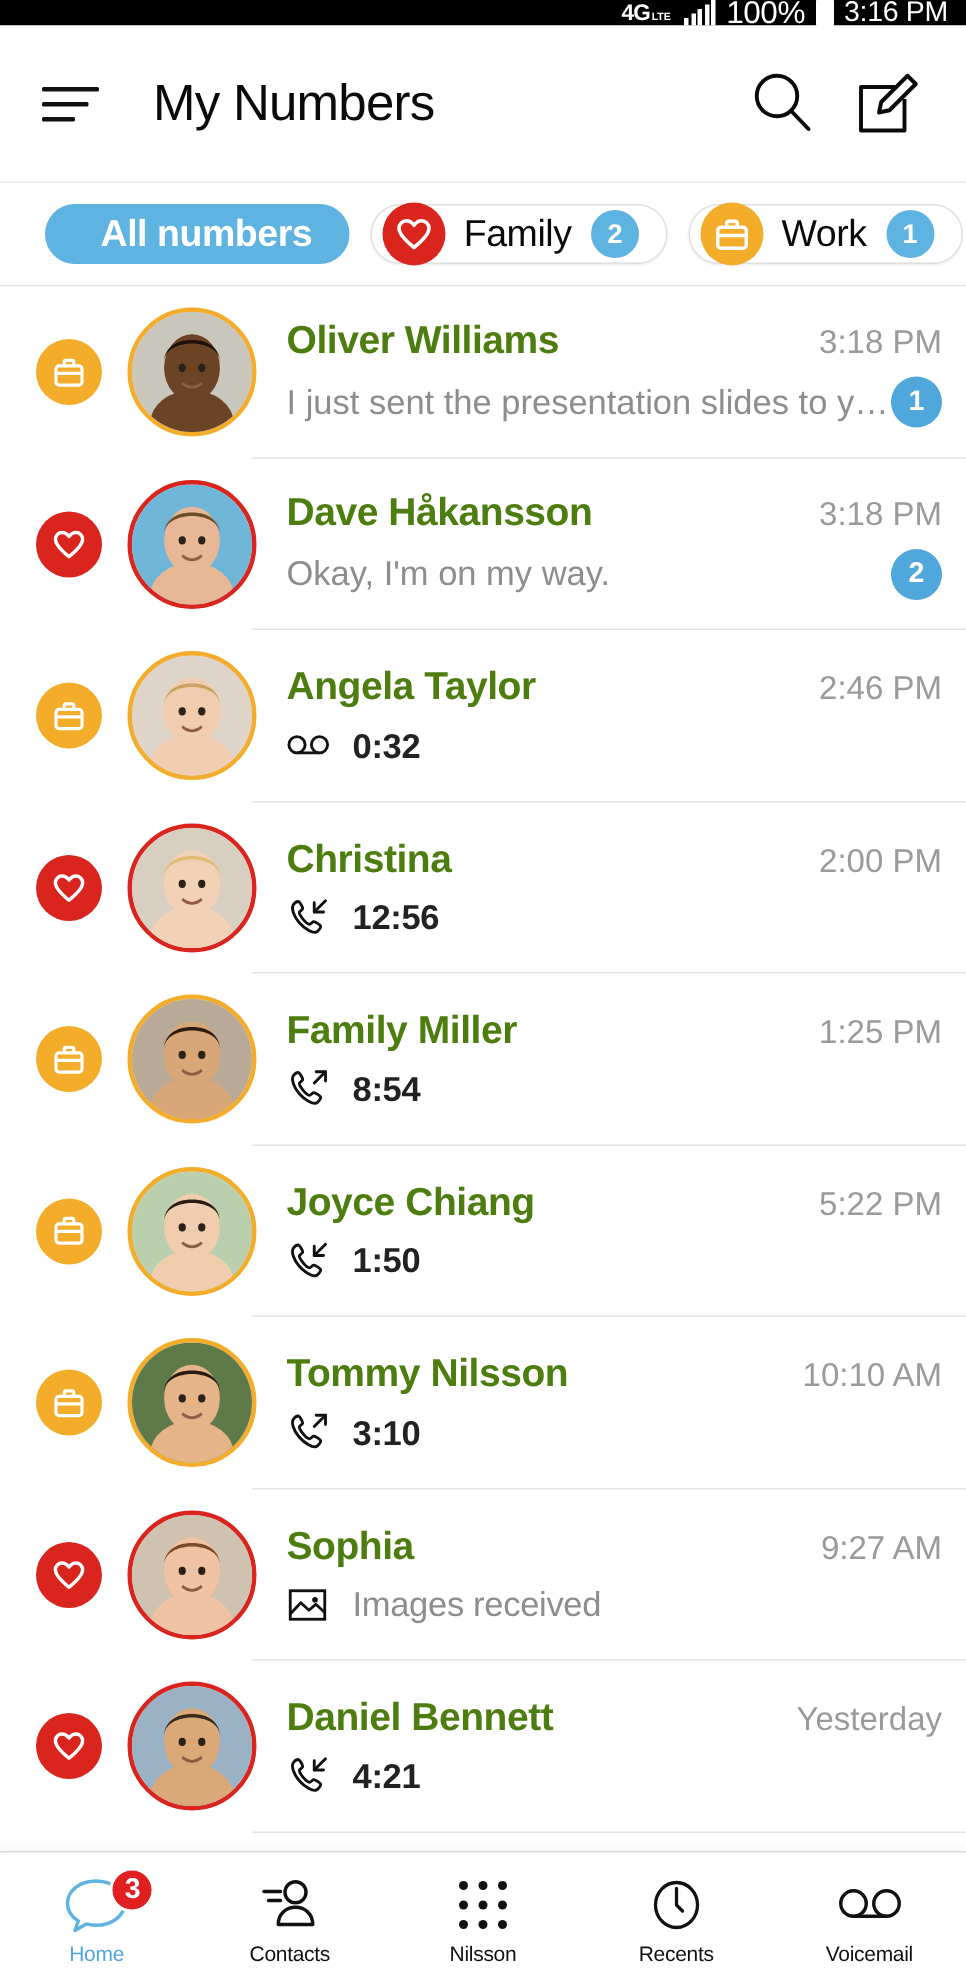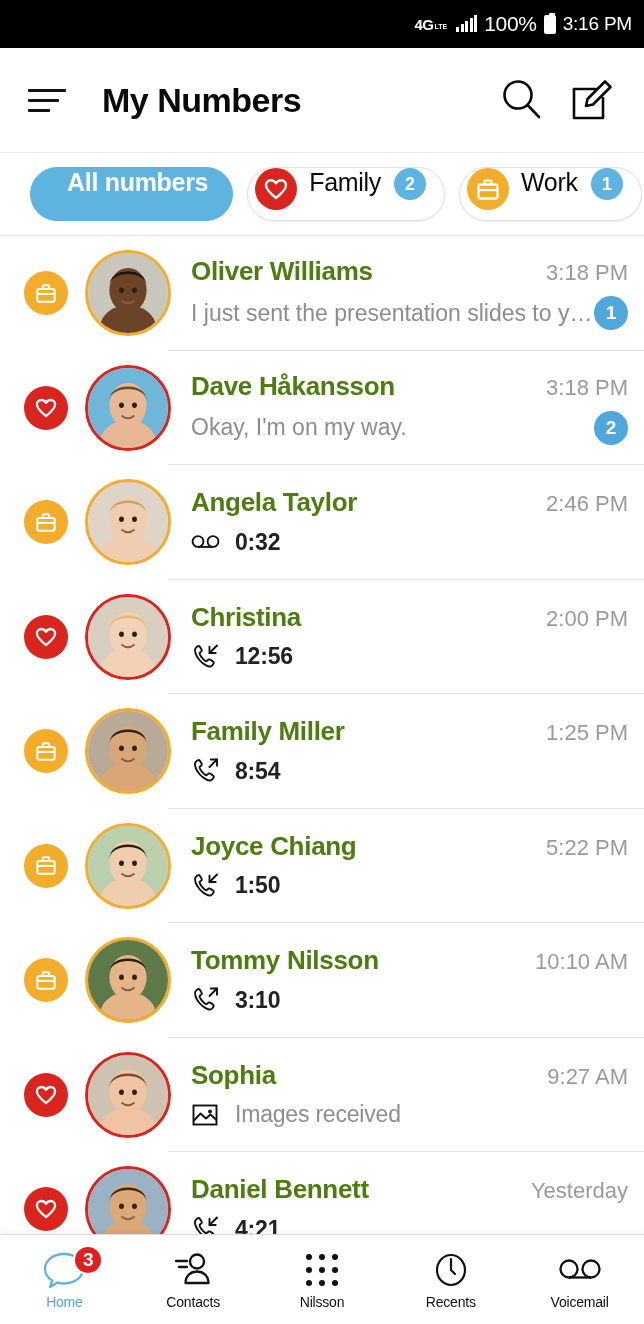--- a/index.html
+++ b/index.html
@@ -6,21 +6,21 @@
   html, body {
     width: 644px; height: 1324px;
     font-family: "Liberation Sans", sans-serif;
     background: #ffffff;
     overflow: hidden;
   }
   .phone { width: 644px; height: 1324px; position: relative; display: flex; flex-direction: column; background:#fff; }
 
   
   .statusbar {
-    height: 48px; background: #000; color: #fff;
+    height: 17px; background: #000; color: #fff;
     display: flex; align-items: center; justify-content: flex-end;
     padding-right: 12px; gap: 7px; flex: 0 0 auto;
   }
   .sb-net { display:flex; align-items:flex-end; gap:1px; }
   .net-4g { font-size: 15px; font-weight: bold; letter-spacing:-0.5px; line-height:1; }
   .net-lte { font-size: 7px; line-height: 1.05; display:flex; flex-direction:column; align-items:flex-start; font-weight:bold; margin-bottom:1px;}
   .sb-bars { display: flex; align-items: flex-end; gap: 1.5px; height: 16px; margin-left:2px;}
   .sb-bars i { width: 3px; background: #fff; display:block; }
   .sb-bars i:nth-child(1){height:5px}
   .sb-bars i:nth-child(2){height:8px}
@@ -35,32 +35,32 @@
   
   .header {
     height: 105px; background: #fff; display: flex; align-items: center;
     padding: 0 26px 0 28px; flex: 0 0 auto; border-bottom: 1px solid #e8e8e8;
   }
   .hamburger { width: 40px; height: 30px; display: flex; flex-direction: column; justify-content: center; gap: 7px; cursor:pointer; }
   .hamburger span { height: 3px; background: #111; display: block; border-radius:1px;}
   .hamburger span:nth-child(1){width:38px}
   .hamburger span:nth-child(2){width:31px}
   .hamburger span:nth-child(3){width:22px}
-  .page-title { font-size: 34px; font-weight: bold; color: #0a0a0a; margin-left: 34px; letter-spacing: -0.5px; }
+  .page-title { font-size: 34px; font-weight: normal; color: #0a0a0a; margin-left: 34px; letter-spacing: -0.5px; }
   .hdr-spacer { flex: 1; }
   .hdr-icon { width: 52px; height: 52px; display:flex; align-items:center; justify-content:center; cursor:pointer; }
   .hdr-icon + .hdr-icon { margin-left: 18px; }
 
   
   .chips {
     flex: 0 0 auto; background:#fff; display: flex; align-items: center;
     gap: 14px; padding: 14px 0 14px 30px; border-bottom: 1px solid #e2e2e2;
   }
   .chip {
-    height: 54px; border-radius: 27px; display: flex; 
+    height: 40px; border-radius: 27px; display: flex; align-items: center;
     background: #fff; border: 1.5px solid #e0e0e0; padding: 0 18px 0 7px; cursor: pointer;
     box-shadow: 0 1px 2px rgba(0,0,0,0.07);
   }
   .chip.active {
     background: #5FB3E0; border-color: #5FB3E0; padding: 0 24px; box-shadow:none;
   }
   .chip.active .chip-label { color: #fff; font-weight: bold; }
   .chip-badge-icon {
     width: 42px; height: 42px; border-radius: 50%; display:flex; align-items:center; justify-content:center; flex:0 0 auto;
   }

